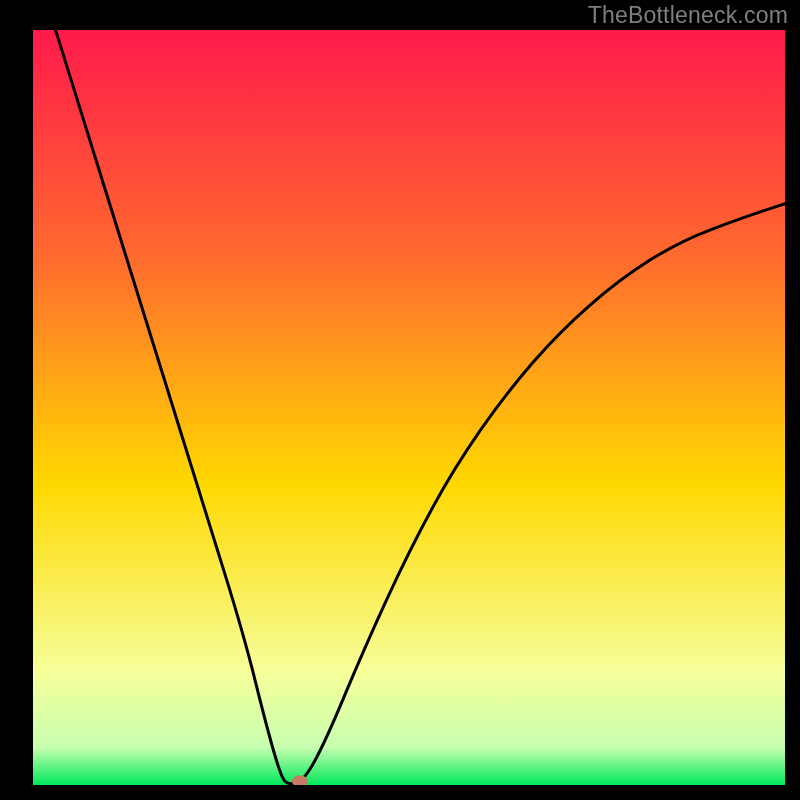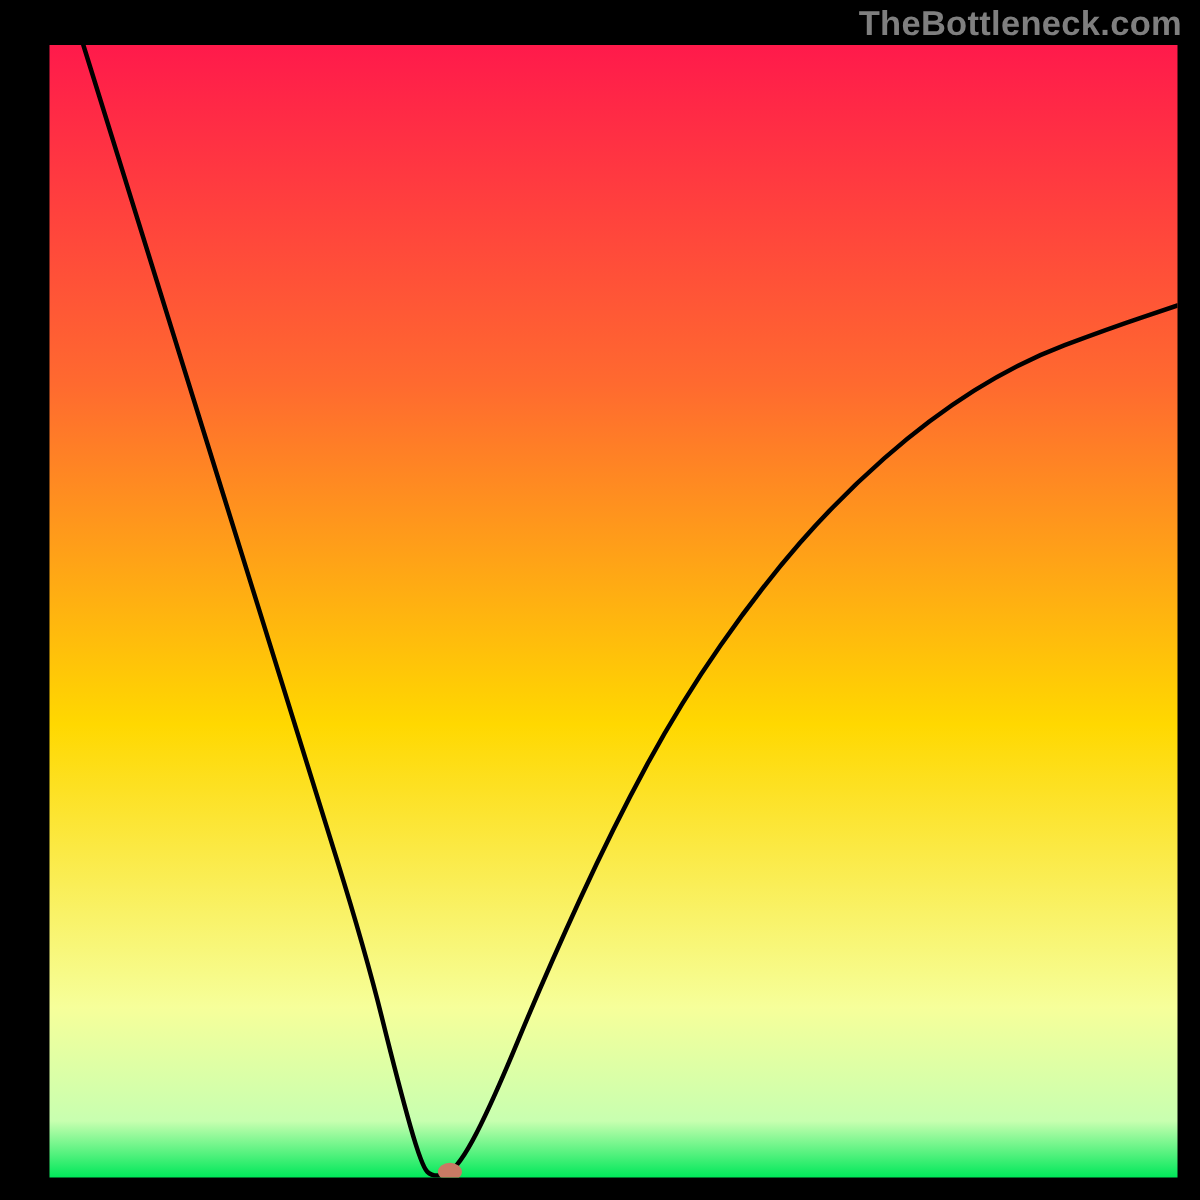--- a/index.html
+++ b/index.html
@@ -18,21 +18,21 @@
     width: 800px;
     height: 800px;
     background: #000;
   }
   .watermark {
     position: absolute;
     top: 2px;
     right: 12px;
     color: #7f7f7f;
     font-size: 23px;
-    font-weight: 700;
+    font-weight: 400;
     letter-spacing: 0.2px;
     z-index: 20;
   }
   svg {
     position: absolute;
     top: 0;
     left: 0;
   }
 </style>
 </head>

